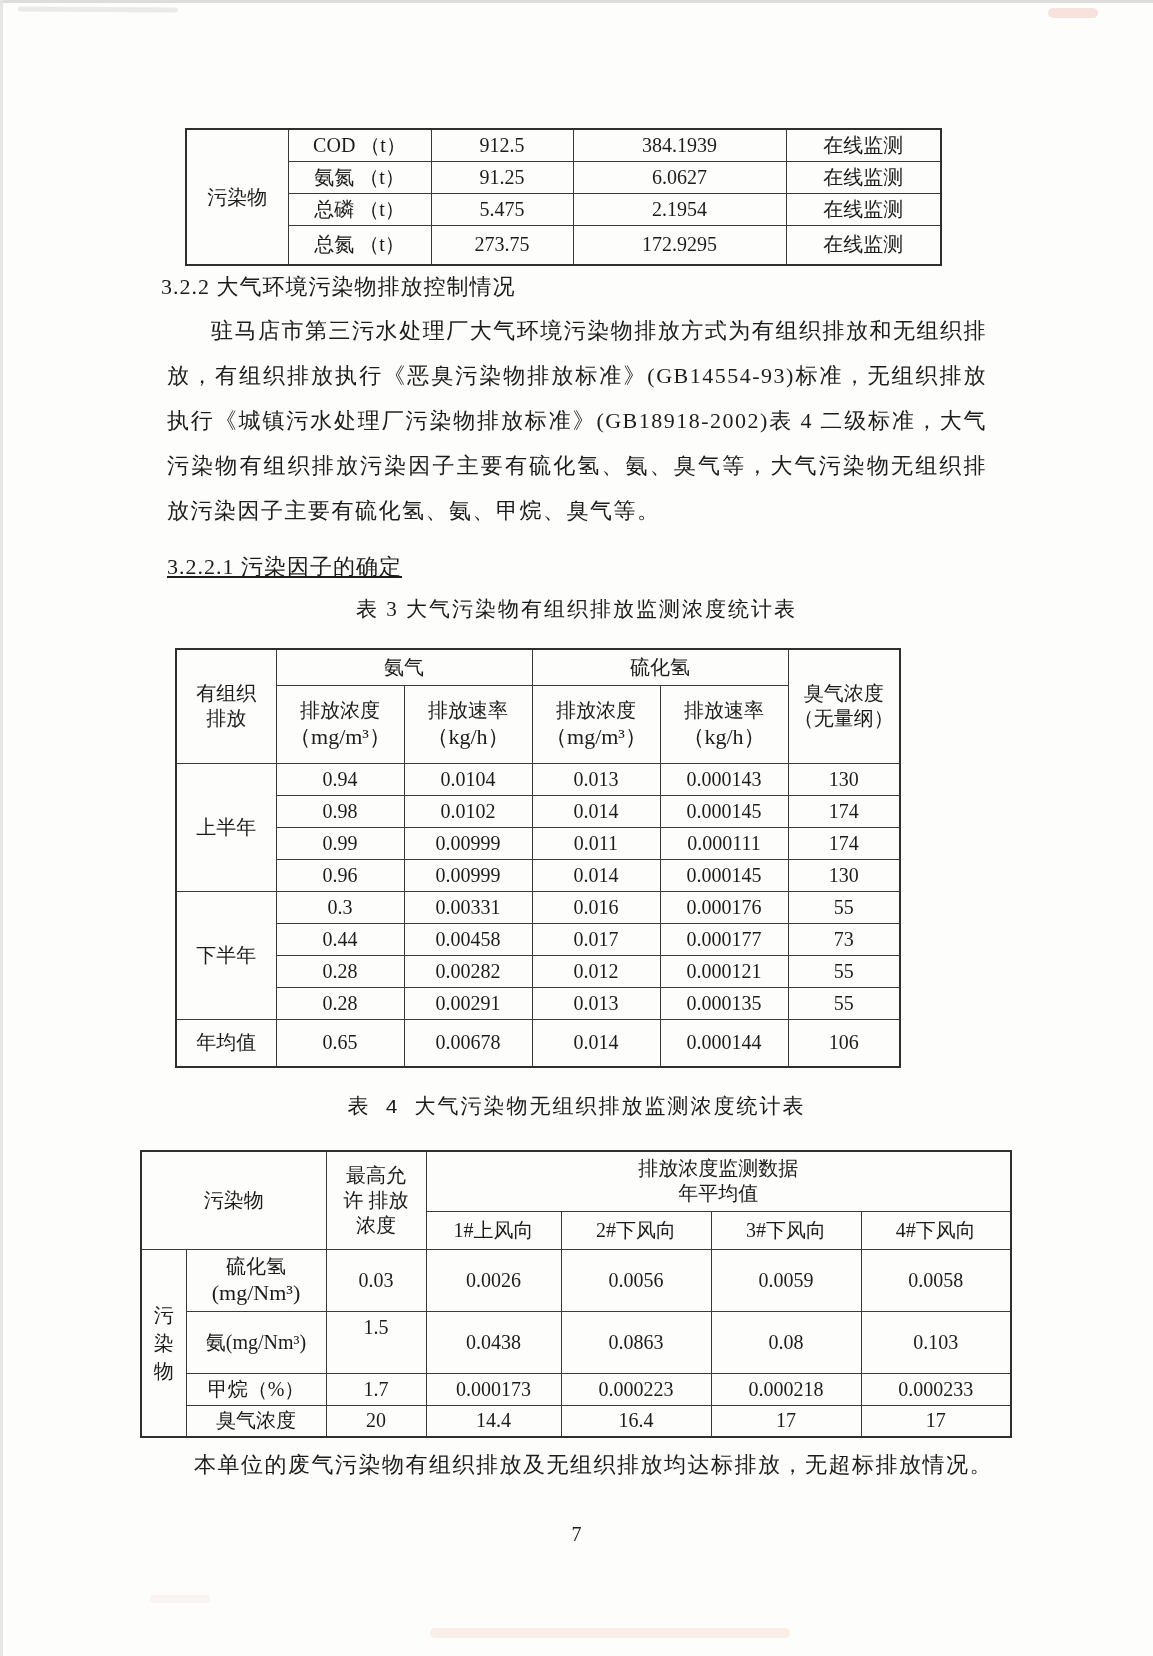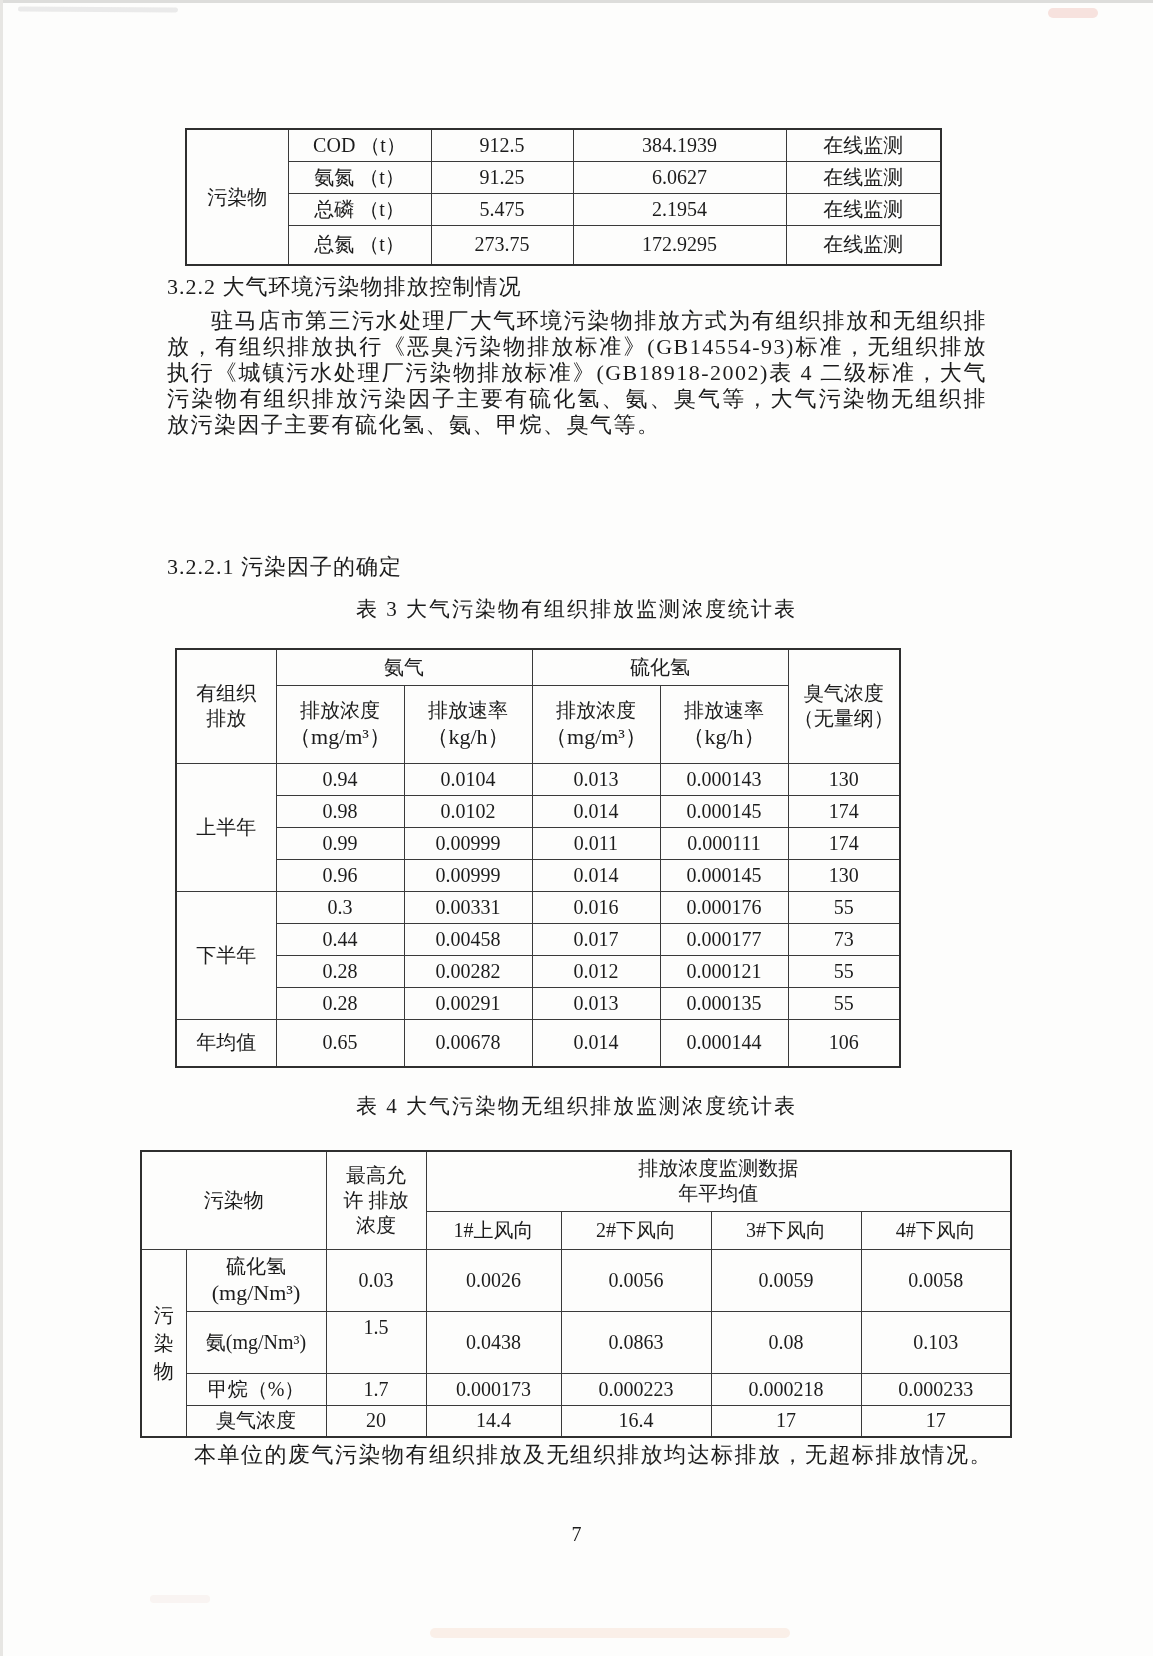--- a/index.html
+++ b/index.html
@@ -12,21 +12,21 @@
   .page{position:absolute;left:3px;top:3px;right:0;bottom:0;background:#fdfdfc;}
   .abs{position:absolute;}
 
   table{border-collapse:collapse;table-layout:fixed;background:#fdfdfc;}
   td,th{border:1.5px solid #3a3a3a;text-align:center;vertical-align:middle;
         padding:0 2px;font-size:20px;font-weight:normal;line-height:1.25;
         overflow:hidden;}
   .outer{border:2px solid #2f2f2f;}
 
   .heading{font-size:22px;letter-spacing:1px;white-space:nowrap;}
-  .para{font-size:22px;line-height:26px;text-align:justify;text-indent:2em;
+  .para{font-size:22px;line-height:45px;text-align:justify;text-indent:2em;
         letter-spacing:1.5px;}
   .tbl-title{width:100%;text-align:center;font-size:21px;letter-spacing:2px;}
   .unit{display:block;font-size:22px;}
   .vlabel{font-size:20px;line-height:28px;}
   .vlabel span{display:block;}
   .top-align{vertical-align:top;padding-top:3px;}
   .pagenum{width:100%;text-align:center;font-size:20px;}
 
   
   .edge-top{left:0;top:0;width:1153px;height:3px;background:#dddddb;}
@@ -78,23 +78,23 @@
   </tr>
   <tr style="height:40px">
     <td>总氮 （t）</td>
     <td>273.75</td>
     <td>172.9295</td>
     <td>在线监测</td>
   </tr>
 </tbody>
   </table>
 
-<div class="abs heading" style="left:167px;top:272px;">3.2.2 大气环境污染物排放控制情况</div>
+<div class="abs heading" style="left:161px;top:272px;">3.2.2 大气环境污染物排放控制情况</div>
 <div class="abs para" style="left:167px;top:308px;width:820px;">驻马店市第三污水处理厂大气环境污染物排放方式为有组织排放和无组织排放，有组织排放执行《恶臭污染物排放标准》(GB14554-93)标准，无组织排放执行《城镇污水处理厂污染物排放标准》(GB18918-2002)表 4 二级标准，大气污染物有组织排放污染因子主要有硫化氢、氨、臭气等，大气污染物无组织排放污染因子主要有硫化氢、氨、甲烷、臭气等。</div>
-<div class="abs heading" style="left:167px;top:552px;">3.2.2.1 污染因子的确定</div>
+<div class="abs heading" style="left:167px;top:552px;text-decoration:underline;">3.2.2.1 污染因子的确定</div>
 
 <div class="abs tbl-title" style="left:0;top:595px;">表 3 大气污染物有组织排放监测浓度统计表</div>
 
 <table class="abs outer" style="left:175px;top:648px;">
   <colgroup>
       <col style="width:100px">
       <col style="width:128px">
       <col style="width:128px">
       <col style="width:128px">
       <col style="width:128px">
@@ -181,21 +181,21 @@
     <td>年均值</td>
     <td>0.65</td>
     <td>0.00678</td>
     <td>0.014</td>
     <td>0.000144</td>
     <td>106</td>
   </tr>
 </tbody>
   </table>
 
-<div class="abs tbl-title" style="left:0;top:1092px;">表 4 大气污染物无组织排放监测浓度统计表</div>
+<div class="abs tbl-title" style="left:0;top:1092px;font-family:Liberation Mono, monospace;">表 4 大气污染物无组织排放监测浓度统计表</div>
 
 <table class="abs outer" style="left:140px;top:1150px;">
   <colgroup>
       <col style="width:45px">
       <col style="width:140px">
       <col style="width:100px">
       <col style="width:135px">
       <col style="width:150px">
       <col style="width:150px">
       <col style="width:150px">

